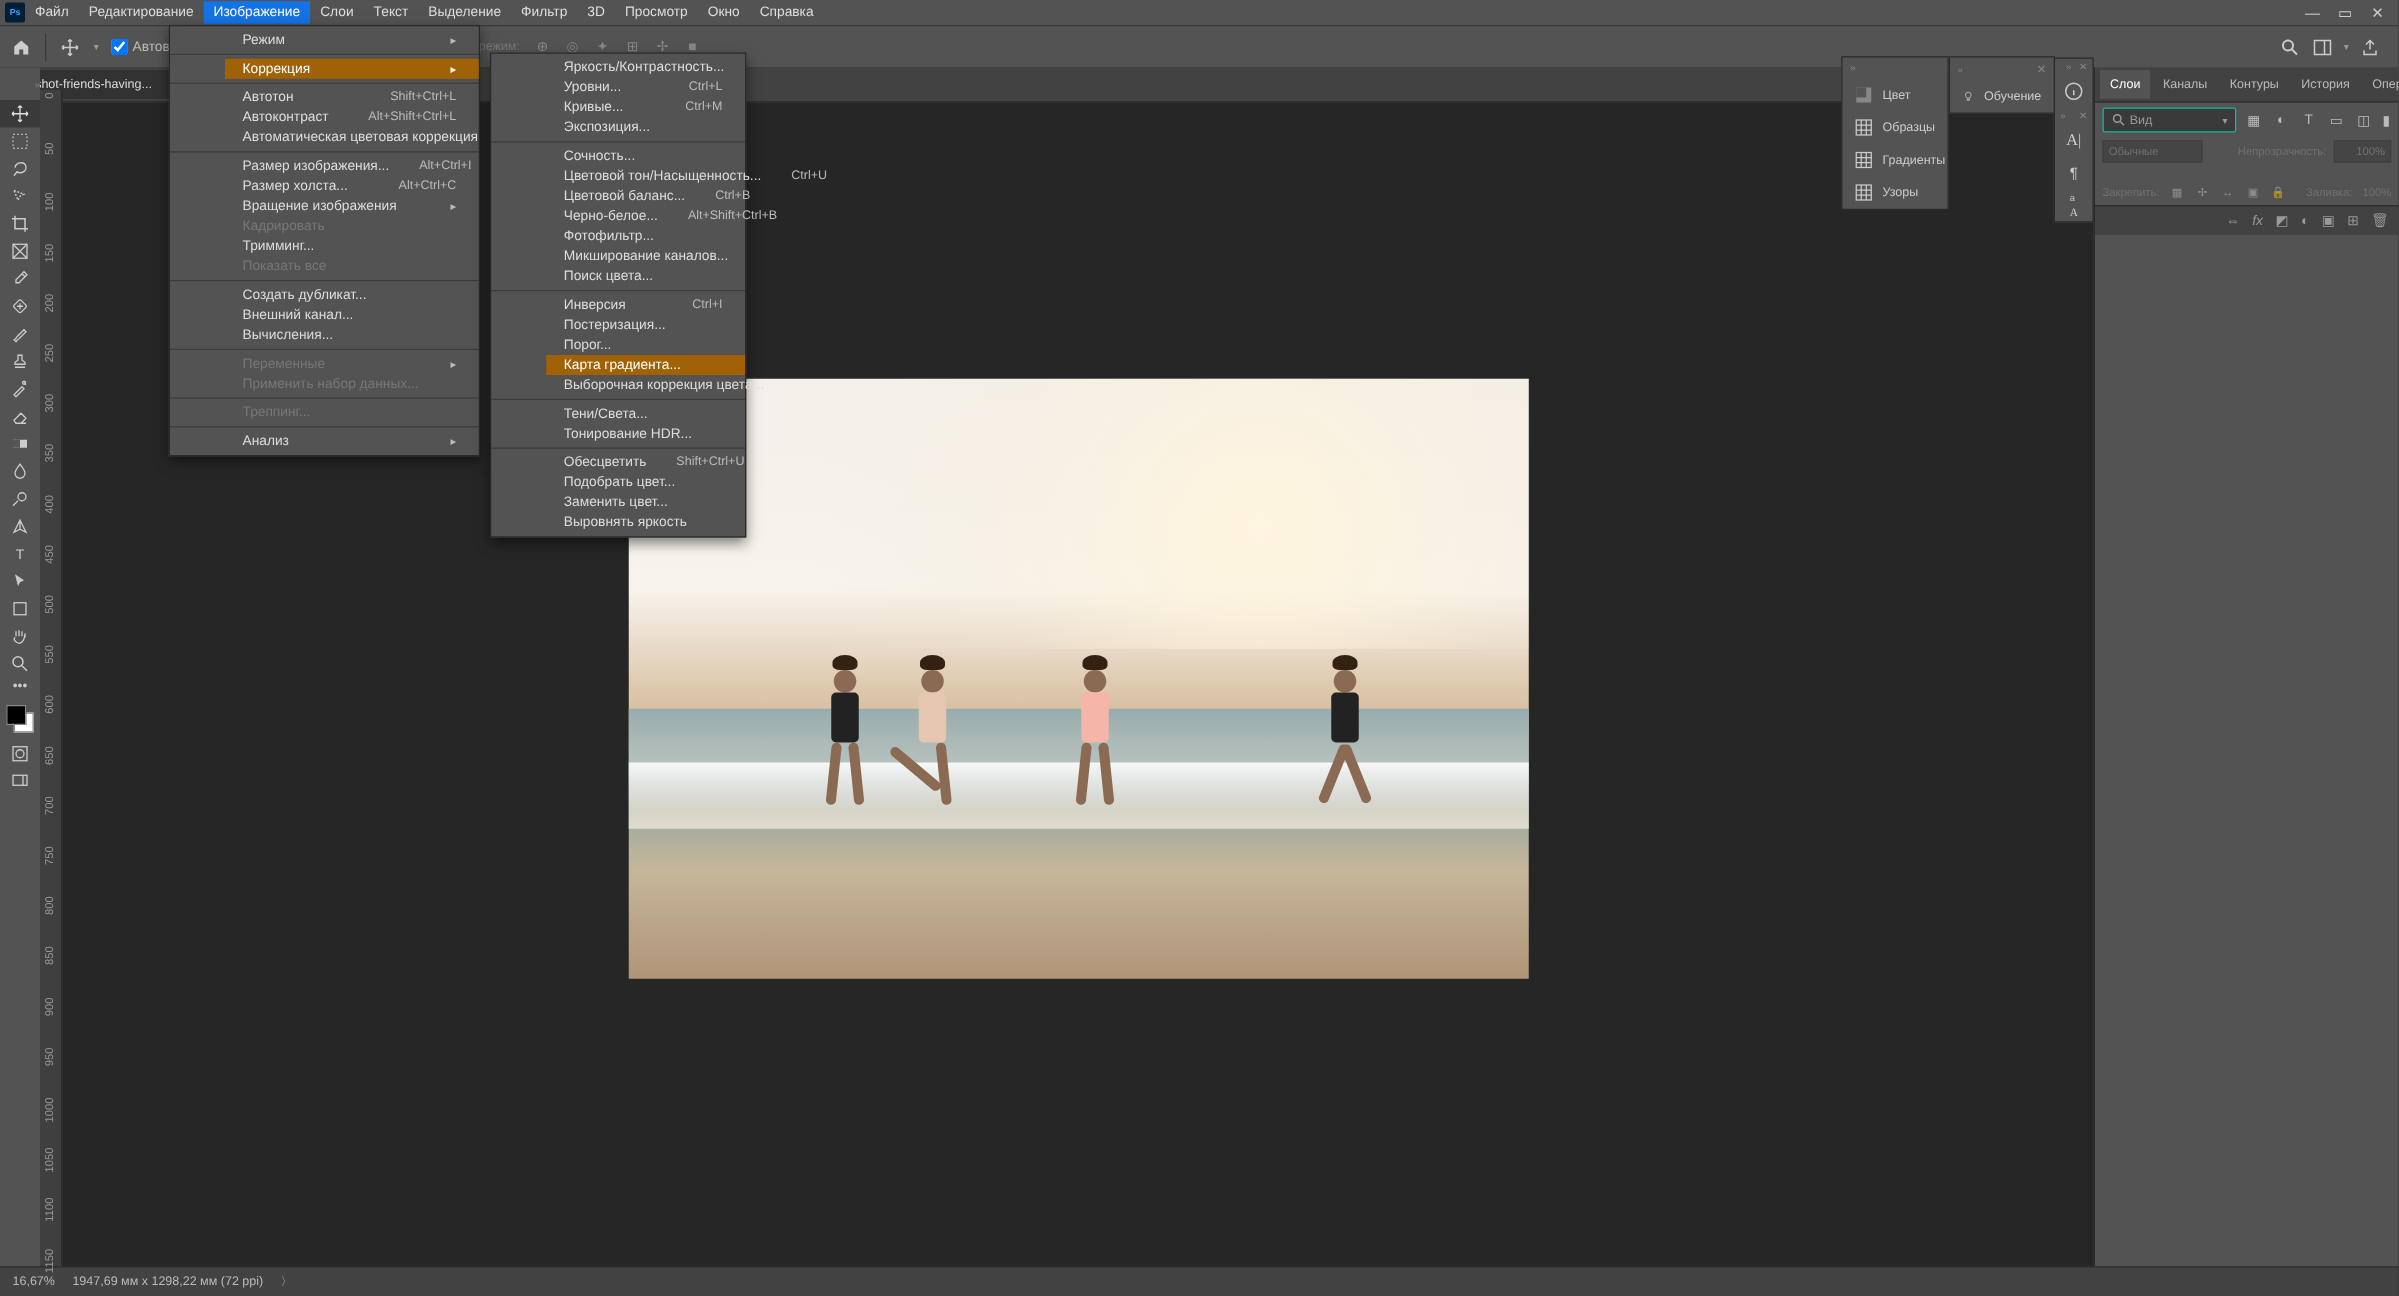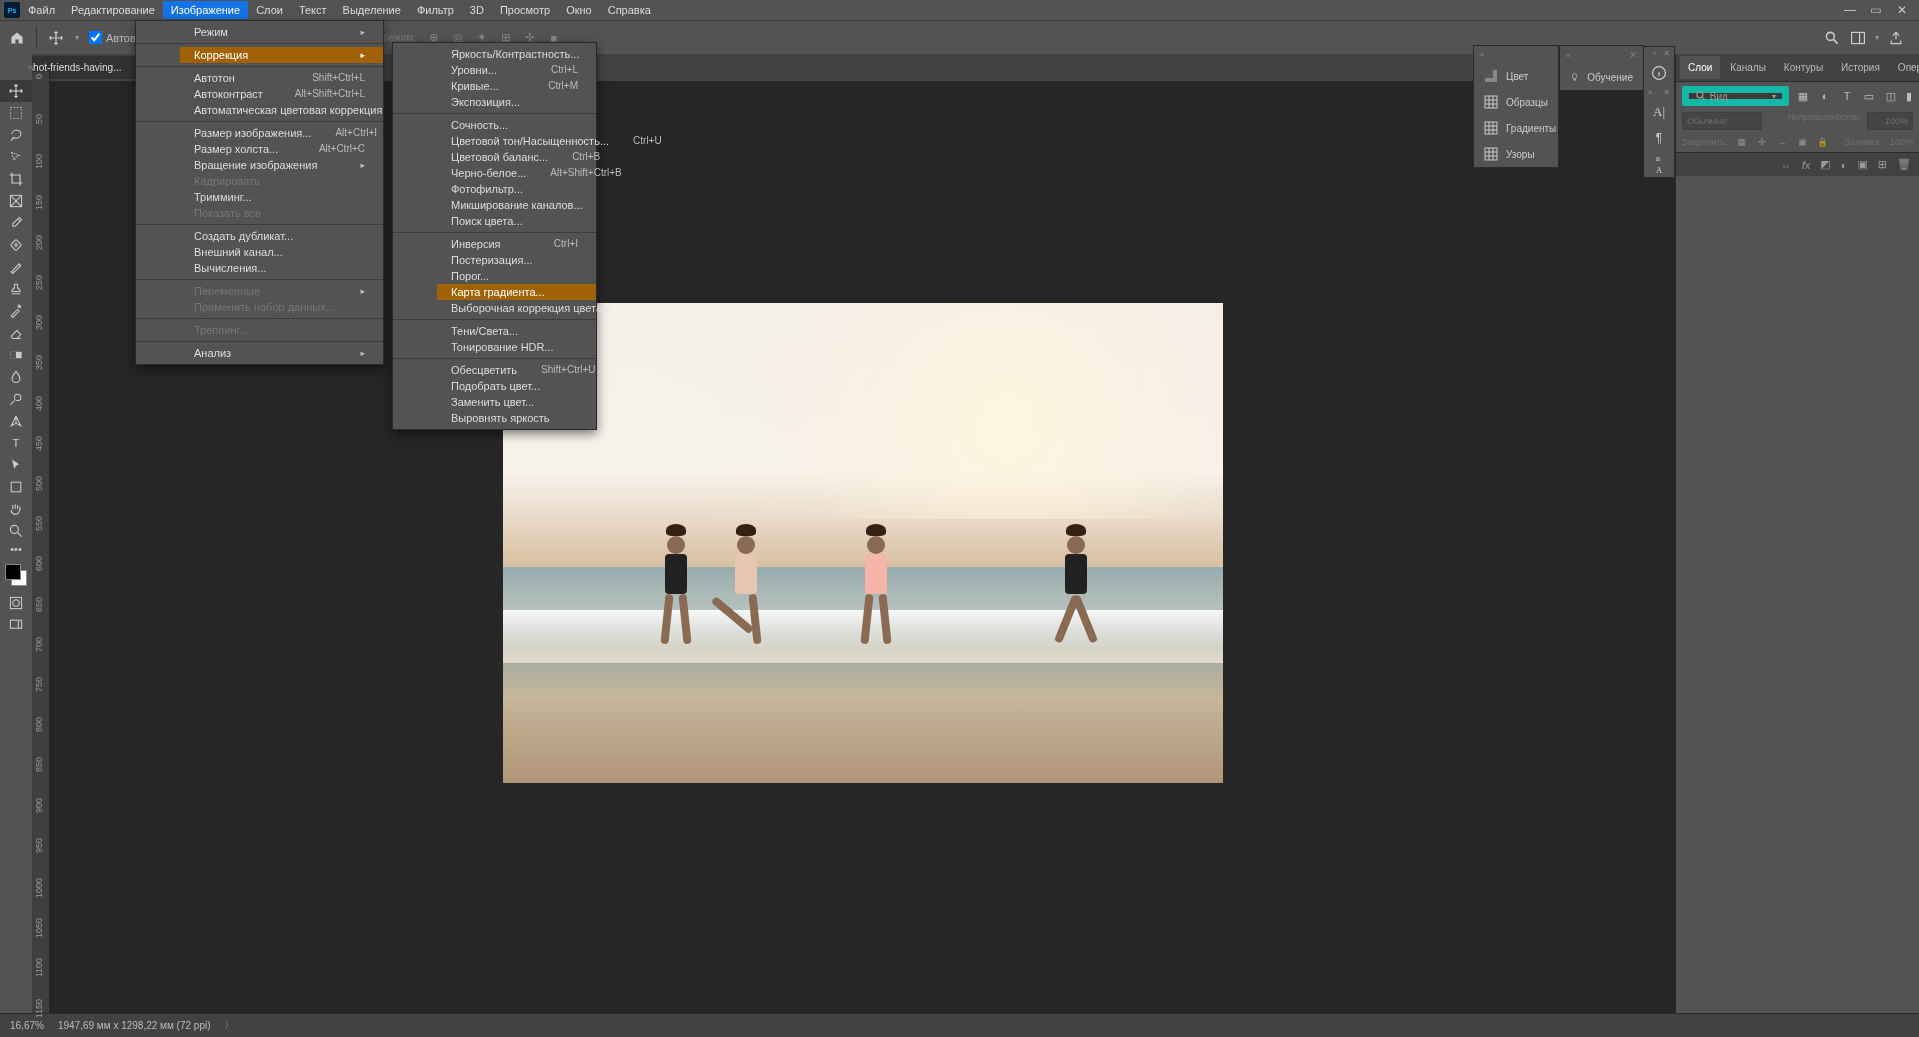--- a/index.html
+++ b/index.html
@@ -63,27 +63,27 @@
 .p4 .legs::before{transform:rotate(22deg);} .p4 .legs::after{transform:rotate(-22deg);}
 .person .hair { width:20px; height:12px; background:#321; border-radius:50% 50% 30% 30%; margin:-4px auto 0;}
 
 
 .rightcol { position:absolute; right:0; top:54px; bottom:24px; width:244px; background:#535353; border-left:1px solid #2a2a2a; display:flex; flex-direction:column;}
 .panel-tabs { display:flex; align-items:center; height:28px; background:#424242; border-bottom:1px solid #2a2a2a; padding:0 4px; gap:2px;}
 .panel-tabs .ptab { padding:6px 8px; font-size:10px; color:#bbb;}
 .panel-tabs .ptab.active { background:#535353; color:#fff;}
 .panel-tabs .spacer{flex:1;}
 .search-row { display:flex; align-items:center; padding:4px 6px; gap:6px;}
-.search-row .sinput { flex: 1; height:20px; background:#3a3a3a; border:7px solid #14b8a6; border-radius:2px; display:flex; align-items:center; padding:0 6px; color:#999; font-size:10px;}
+.search-row .sinput { flex: 1; height:20px; background:#3a3a3a; border:1px solid #14b8a6; border-radius:2px; display:flex; align-items:center; padding:0 6px; color:#999; font-size:10px;}
 .icon16 { width:16px; height:16px; display:inline-flex; align-items:center; justify-content:center; color:#bbb;}
-.opacity-row{ display:flex; align-items:flex-start; padding:2px 6px; gap:6px; font-size:9px; color:#888;font-style:italic;}
+.opacity-row{ display:flex; align-items:center; padding:2px 6px; gap:6px; font-size:9px; color:#888;}
 .opacity-row .field{ height:18px; width:46px; background:#3a3a3a; border:1px solid #303030; display:flex; align-items:center; justify-content:flex-end; padding:0 4px; font-size:9px;}
 .opacity-row .sp{flex:1;}
 .opacity-row.dim{ opacity:.55;}
-.lock-row{ display:flex; align-items:center; padding:2px 6px; gap:8px; font-size:9px; color:#888;}
+.lock-row{ display:flex; align-items:center; padding:2px 6px; gap:8px; font-size:9px; color:#888;margin-top:12px;}
 .lock-row.dim{opacity:.55;}
 .layerlist { flex:1; background:#424242; border-top:1px solid #2a2a2a; padding:0;}
 .layer { display:flex; align-items:center; height:34px; gap:6px; padding:0 6px; background:#1473e6; color:#fff;}
 .layer .eye{ width:16px;}
 .layer .thumb{ width:34px; height:24px; background:linear-gradient(180deg,#f4efe6,#c9a785); border:1px solid #fff;}
 .layer .lname{ flex:1; font-size:10px;}
 .layer .locki{ width:14px;}
 .panel-foot { height:24px; background:#424242; border-top:1px solid #2a2a2a; display:flex; align-items:center; justify-content:flex-end; gap:10px; padding:0 8px; color:#999;}
 .floatpanel { background:#535353; border:1px solid #2a2a2a; margin: -1px -1px 0 0;}
 .floatpanel .hdr { display:flex; align-items:center; padding:4px 6px; font-size:9px; color:#888; gap:4px;}

